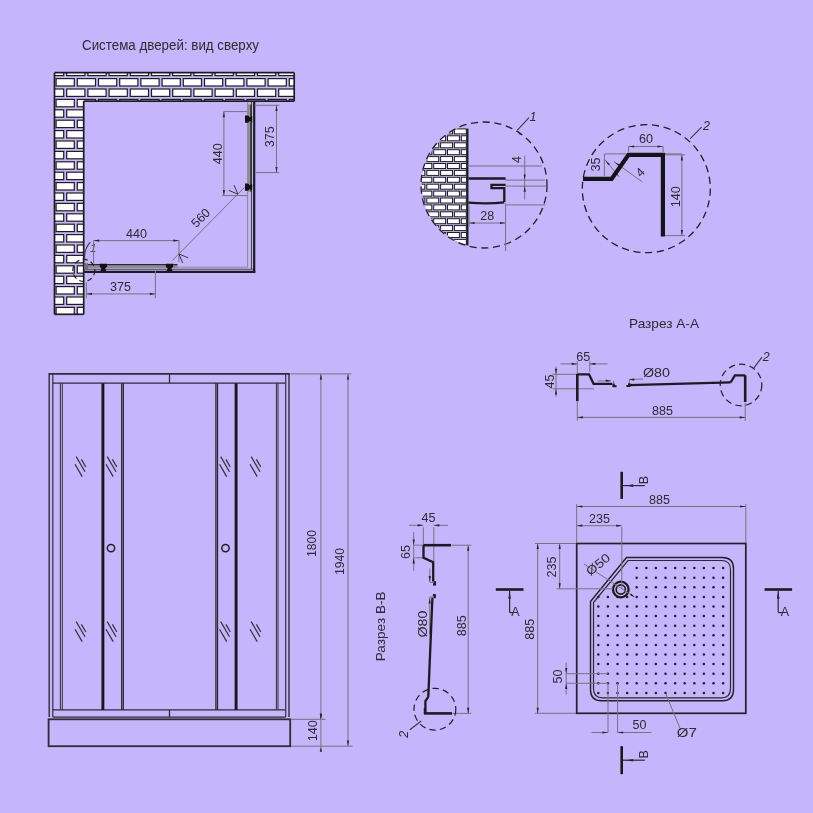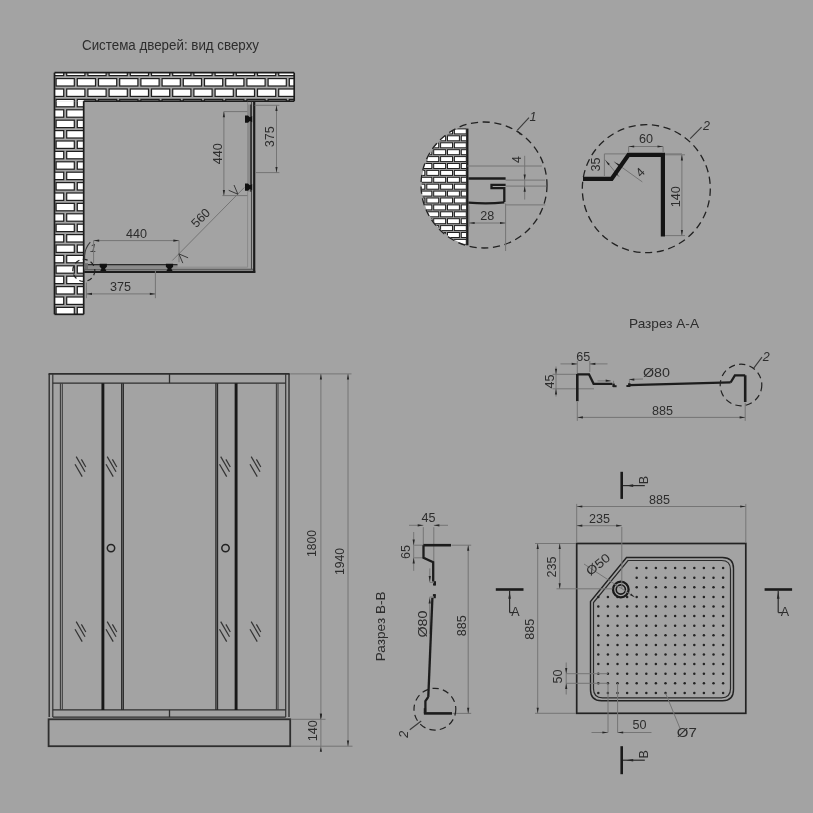--- a/index.html
+++ b/index.html
@@ -1,16 +1,16 @@
 <!DOCTYPE html>
 <html><head>
 <meta charset="utf-8">
 <style>
   html,body { margin:0; padding:0; background:#fff; }
-  #page { position:relative; width:813px; height:813px; background:#a3a3a3; overflow:hidden; }
+  #page { position:relative; width:813px; height:813px; background:#c4b5fd; overflow:hidden; }
 </style>
 </head>
 <body>
 <div id="page">
 <svg width="813" height="813" viewBox="0 0 813 813">
 <defs>
         <clipPath id="cpH">
           <rect x="54.5" y="72.7" width="239.7" height="28.5"></rect>
         </clipPath>
         <clipPath id="cpV">

